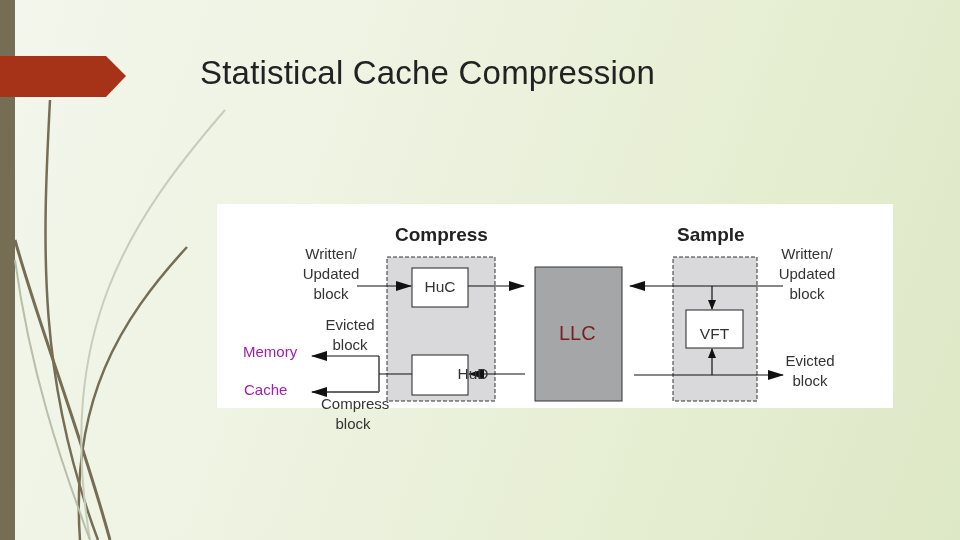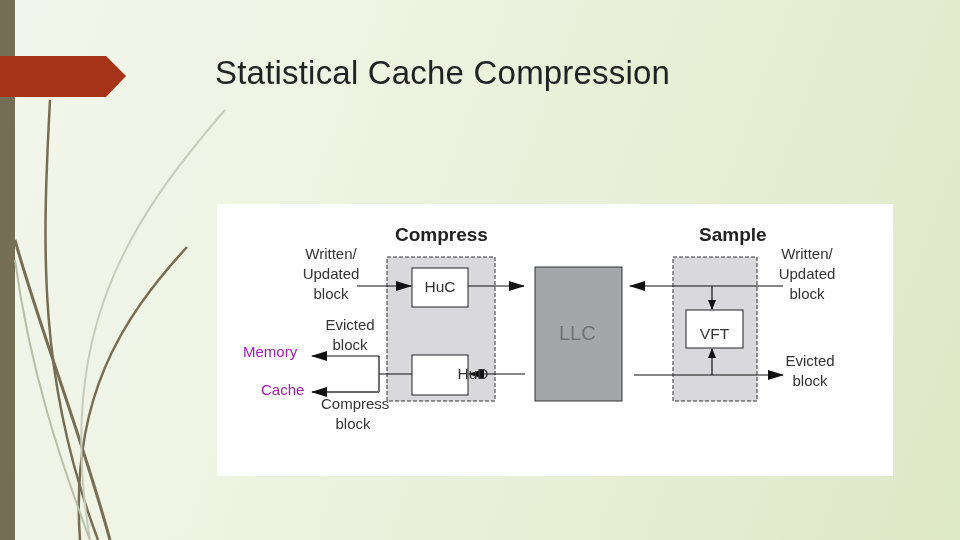--- a/index.html
+++ b/index.html
@@ -5,30 +5,30 @@
   html, body { margin:0; padding:0; }
   body {
     width:960px; height:540px; overflow:hidden; position:relative;
     background: linear-gradient(110deg, #f3f6ec 0%, #eef3e2 35%, #e6eed2 70%, #dde8c6 100%);
     font-family: "Liberation Sans", sans-serif;
   }
   .left-bar { position:absolute; left:0; top:0; width:15px; height:540px; background:#766d55; }
   .arrow-flag { position:absolute; left:0; top:56px; width:126px; height:41px; }
   .deco { position:absolute; left:0; top:0; width:260px; height:540px; }
   .title {
-    position:absolute; left:215px; top:54px; font-size:33px; color:#222;
+    position:absolute; left:200px; top:54px; font-size:33px; color:#222;
     font-family: "Liberation Sans", sans-serif; letter-spacing:0.2px; margin:0; font-weight:normal;
   }
-  .figure { position:absolute; left:217px; top:204px; width:676px; height:272px; background:#fff; }
+  .figure { position:absolute; left:217px; top:204px; width:676px; height:204px; background:#fff; }
   .figure svg { position:absolute; left:0; top:0; }
   .lbl { position:absolute; font-size:15px; color:#333; text-align:center; line-height:20px; white-space:nowrap; }
   .lbl.gray { color:#a21caf; }
   .hdr { position:absolute; font-size:19px; font-weight:bold; color:#222; }
   .boxlbl { position:absolute; font-size:15.5px; color:#333; text-align:center; }
-  .llc { position:absolute; font-size:20px; color:#737373; }
+  .llc { position:absolute; font-size:20px; color:#7f1d1d; }
 </style>
 </head>
 <body>
 
 <div class="left-bar"></div>
 
 <svg class="deco" viewBox="0 0 260 540" width="260" height="540">
   <path d="M50 100 C 42 250, 38 380, 98 540" stroke="#766d55" stroke-width="2.5" fill="none"></path>
   <path d="M15 240 C 40 330, 80 430, 110 540" stroke="#766d55" stroke-width="3" fill="none"></path>
   <path d="M187 247 C 120 320, 70 400, 80 540" stroke="#766d55" stroke-width="2.5" fill="none"></path>
@@ -81,38 +81,38 @@
     <line x1="566" y1="82" x2="413" y2="82" stroke="#111" stroke-width="1.2" marker-end="url(#ahl)"></line>
 
     <line x1="495" y1="82" x2="495" y2="105" stroke="#111" stroke-width="1.2" marker-end="url(#ah)"></line>
 
     <line x1="417" y1="171" x2="566" y2="171" stroke="#111" stroke-width="1.2" marker-end="url(#ahl)"></line>
 
     <line x1="495" y1="171" x2="495" y2="145" stroke="#111" stroke-width="1.2" marker-end="url(#ah)"></line>
   </svg>
 
   <div class="hdr" style="left:178px; top:20px;">Compress</div>
-  <div class="hdr" style="left:460px; top:20px;margin-left:22px;">Sample</div>
+  <div class="hdr" style="left:460px; top:20px;">Sample</div>
 
   <div class="boxlbl" style="left:195px; top:74px; width:56px;">HuC</div>
   <div class="boxlbl" style="left:195px; top:161px; width:56px;margin-left:33px;">HuD</div>
   <div class="llc" style="left:342px; top:118px;">LLC</div>
   <div class="boxlbl" style="left:469px; top:121px; width:57px;">VFT</div>
 
   <div class="lbl" style="left:80px; top:40px; width:68px;">
     <div>Written/</div>
     <div>Updated</div>
     <div>block</div>
   </div>
   <div class="lbl" style="left:101px; top:111px; width:64px;">
     <div>Evicted</div>
     <div>block</div>
   </div>
   <div class="lbl gray" style="left:26px; top:138px;">Memory</div>
-  <div class="lbl gray" style="left:44px; top:176px;">Cache</div>
+  <div class="lbl gray" style="left:27px; top:176px;">Cache</div>
   <div class="lbl" style="left:104px; top:190px; width:64px;">
     <div>Compress</div>
     <div>block</div>
   </div>
 
   <div class="lbl" style="left:556px; top:40px; width:68px;">
     <div>Written/</div>
     <div>Updated</div>
     <div>block</div>
   </div>

